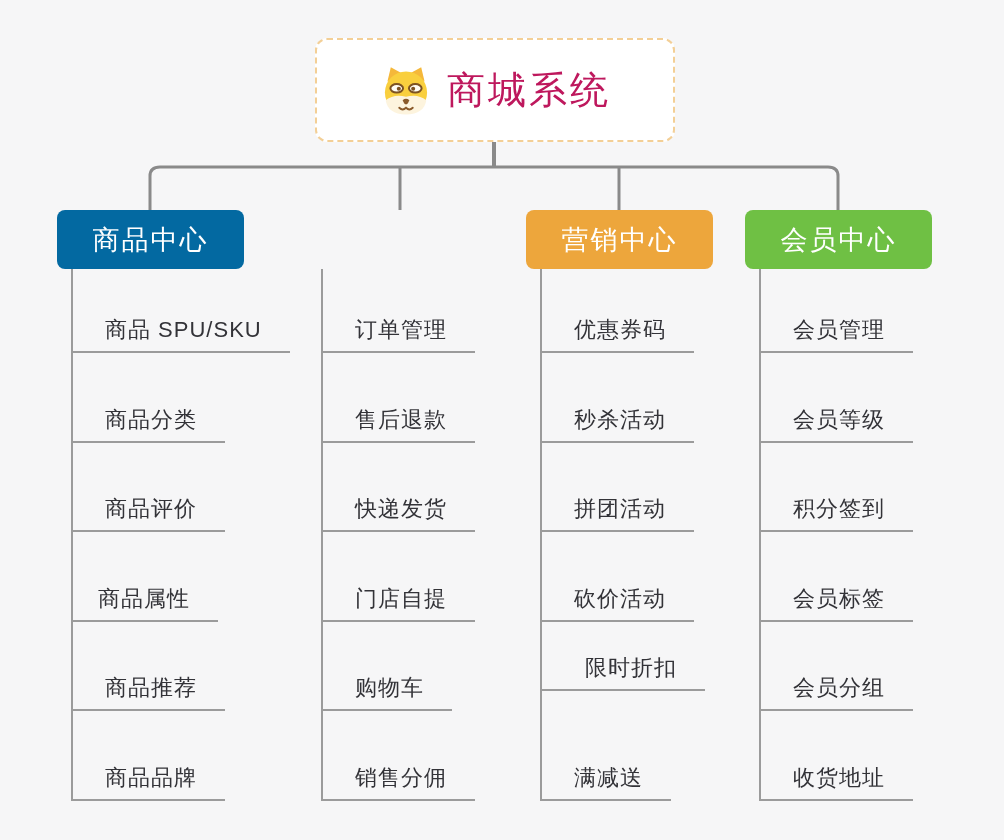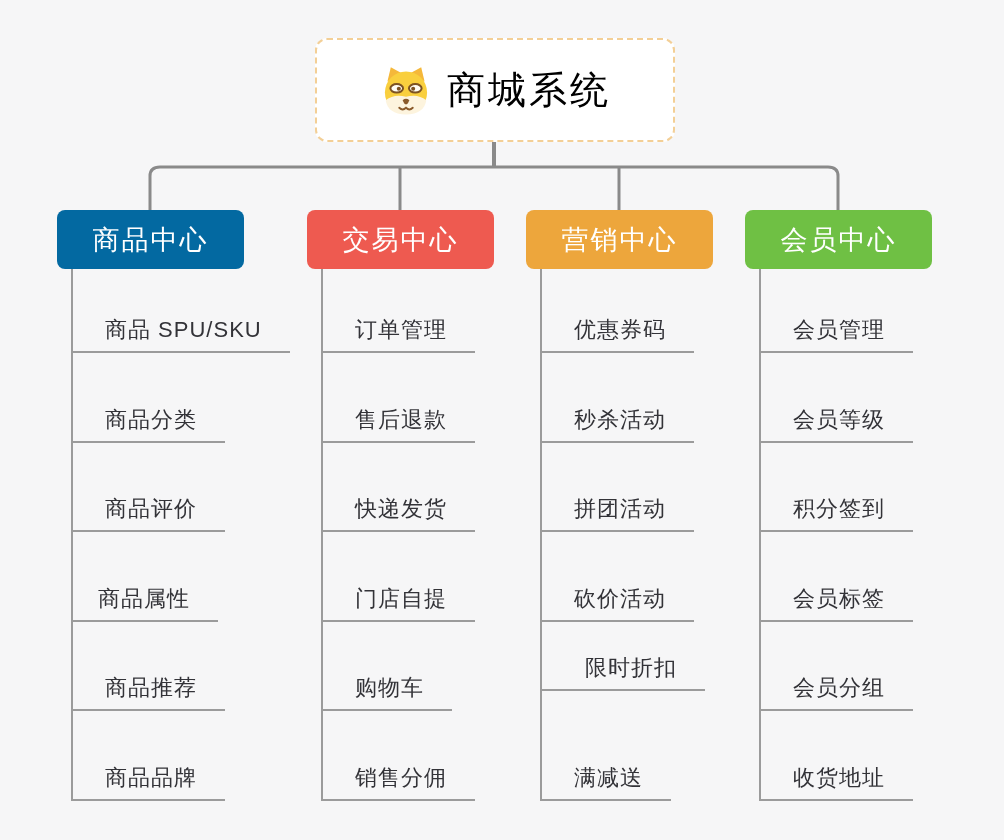--- a/index.html
+++ b/index.html
@@ -21,21 +21,21 @@
     border: 2px dashed #f3cf96;
     border-radius: 12px;
     display: flex; align-items: center; justify-content: center;
     gap: 14px;
     z-index: 2;
   }
   .root-title {
     font-size: 38px;
     letter-spacing: 3px;
     font-weight: 500;
-    color: #000000;
+    color: #be185d;
     white-space: nowrap;
   }
   .root-icon { width: 54px; height: 54px; display: block; }
 
   .branch-head {
     position: absolute;
     top: 210px;
     width: 187px; height: 59px;
     border-radius: 8px;
     display: flex; align-items: center; justify-content: center;
@@ -100,21 +100,20 @@
       <circle cx="40.5" cy="30.5" r="2.4" fill="#7c5222"></circle>
 
       <path d="M28 44 Q32 41 36 44 Q34 49 32 49 Q30 49 28 44 Z" fill="#8a5a2a"></path>
 
       <path d="M24 53 Q28 57 32 53 Q36 57 40 53" stroke="#8a5a2a" stroke-width="2.2" fill="none" stroke-linecap="round"></path>
     </svg>
     <span class="root-title">商城系统</span>
   </div>
 
   <div class="branch-head branch-0" style="background: #0369a1;">商品中心</div>
-  <div class="branch-head branch-1" style="background: rgb(238, 90, 80);">交易中心</div>
   <div class="branch-head branch-2" style="background: rgb(237, 166, 60);">营销中心</div>
   <div class="branch-head branch-3" style="background: rgb(111, 192, 68);">会员中心</div>
 
   <div>
       <div class="child-item" style="left: 72px; top: 313px; text-align: center;">商品 SPU/SKU</div>
       <div class="child-item" style="left: 72px; top: 403px;">商品分类</div>
       <div class="child-item" style="left: 72px; top: 492px;">商品评价</div>
       <div class="child-item" style="left: 72px; top: 582px; padding-left: 26px;">商品属性</div>
       <div class="child-item" style="left: 72px; top: 671px;">商品推荐</div>
       <div class="child-item" style="left: 72px; top: 761px;">商品品牌</div>

